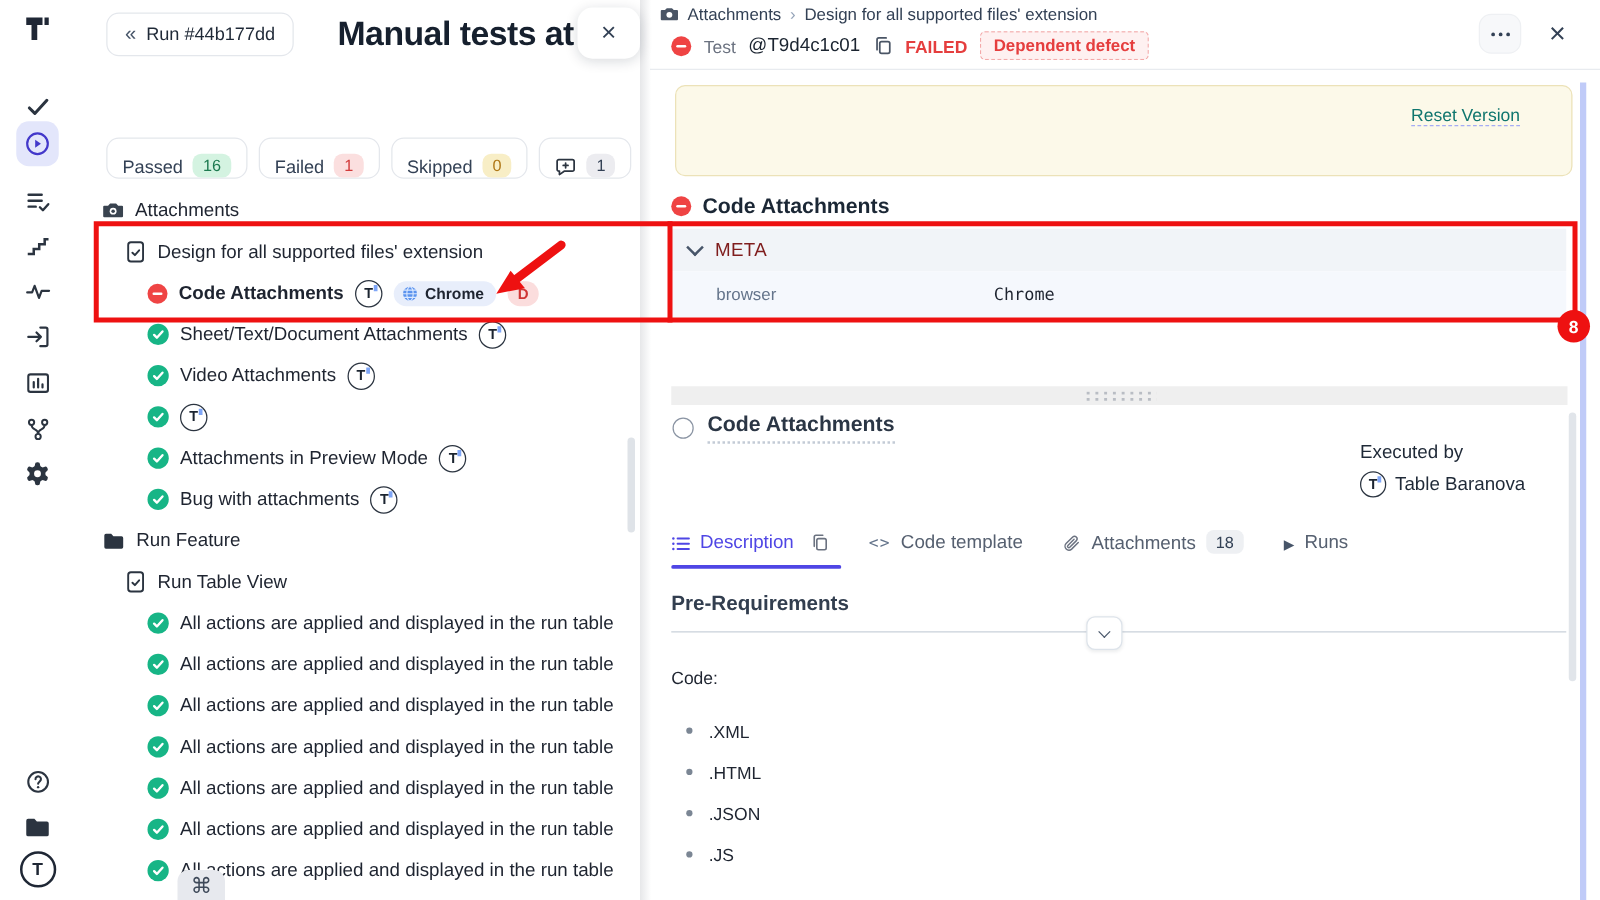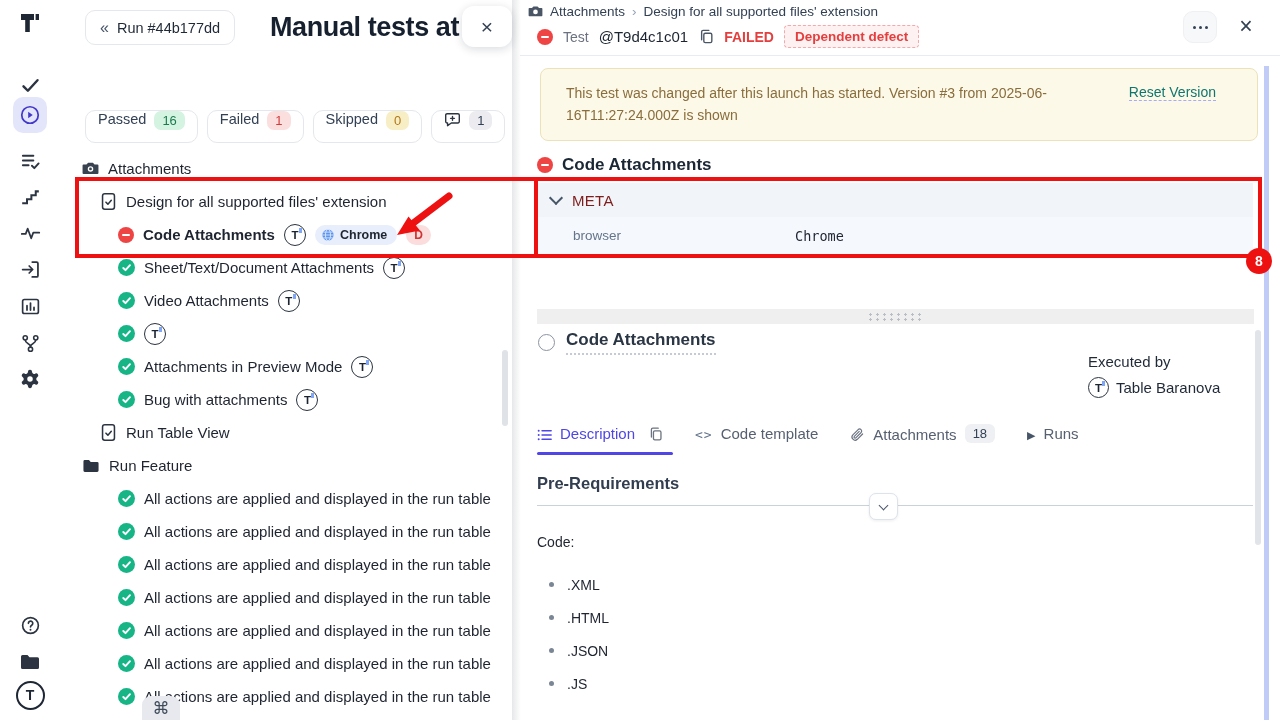--- a/index.html
+++ b/index.html
@@ -21,21 +21,21 @@
   .back-chev{font-size:16px;color:#475569;}
   .fail-dot{width:16px;height:16px;border-radius:50%;background:#ef4444;position:relative;flex:none;}
   .fail-dot::after{content:'';position:absolute;left:4px;top:7px;width:8px;height:2.4px;background:#fff;border-radius:2px;}
   .run-title{left:210px;top:7px;width:260px;height:40px;font-size:27px;font-weight:700;color:#16202e;
     letter-spacing:-.4px;white-space:nowrap;overflow:hidden;line-height:40px;}
   .close-card{left:462px;top:6px;width:50px;height:41px;background:#fff;border-radius:12px;
     box-shadow:0 2px 10px rgba(15,23,42,.16);display:flex;align-items:center;justify-content:center;cursor:pointer;}
   .x-glyph{font-size:21px;color:#334155;line-height:1;}
 
   .chips{left:25px;top:110px;display:flex;gap:9px;}
-  .chip{height:31px;display:flex;align-items:flex-start;gap:8px;padding:0 12px;border:1px solid #e4e7ec;
+  .chip{height:31px;display:flex;align-items:flex-end;gap:8px;padding:0 12px;border:1px solid #e4e7ec;
     border-radius:10px;background:#fff;font-size:14.5px;color:#334155;cursor:pointer;}
   .chip-badge{padding:2px 8px;border-radius:7px;font-size:13px;font-weight:400;}
   .b-green{background:#d4f3e1;color:#1d7a50;}
   .b-red{background:#fbdfdf;color:#d23b3b;}
   .b-yellow{background:#f8eec6;color:#b07818;}
   .b-gray{background:#ececf0;color:#334155;}
 
   
   .tree{left:0;top:152px;width:452px;}
   .tree-row{display:flex;align-items:center;height:33px;gap:9px;cursor:pointer;}
@@ -340,41 +340,41 @@
             <svg width="11" height="11" viewBox="0 0 12 12">
               <path d="M2.5 6.5l2.4 2.4L9.8 3.5" fill="none" stroke="#fff" stroke-width="2.1" stroke-linecap="round" stroke-linejoin="round"></path>
             </svg>
           </span>
 
           <span class="tree-label">Bug with attachments</span>
           <span class="t-badge">T</span>
 
         </div>
 
+        <div class="tree-row ind-0">
+
+          <span class="ticon">
+            <svg width="18" height="16" viewBox="0 0 20 18">
+              <path d="M1.5 3.8A1.5 1.5 0 013 2.3h4.7l2 2.2h7.3a1.5 1.5 0 011.5 1.5v8.2a1.5 1.5 0 01-1.5 1.5H3a1.5 1.5 0 01-1.5-1.5z" fill="#2b3440"></path>
+            </svg>
+          </span>
+          <span class="tree-label">Run Feature</span>
+
+        </div>
+
         <div class="tree-row ind-1">
 
           <span class="ticon">
             <svg width="17" height="19" viewBox="0 0 20 22">
               <rect x="3" y="2" width="14" height="18" rx="2.6" fill="none" stroke="#2b3440" stroke-width="1.8"></rect>
               <path d="M7 11.8l2.3 2.3 4-4.6" fill="none" stroke="#2b3440" stroke-width="1.8" stroke-linecap="round" stroke-linejoin="round"></path>
             </svg>
           </span>
 
           <span class="tree-label">Run Table View</span>
-
-        </div>
-
-        <div class="tree-row ind-0">
-
-          <span class="ticon">
-            <svg width="18" height="16" viewBox="0 0 20 18">
-              <path d="M1.5 3.8A1.5 1.5 0 013 2.3h4.7l2 2.2h7.3a1.5 1.5 0 011.5 1.5v8.2a1.5 1.5 0 01-1.5 1.5H3a1.5 1.5 0 01-1.5-1.5z" fill="#2b3440"></path>
-            </svg>
-          </span>
-          <span class="tree-label">Run Feature</span>
 
         </div>
 
         <div class="tree-row ind-2">
 
           <span class="ticon pass-dot">
             <svg width="11" height="11" viewBox="0 0 12 12">
               <path d="M2.5 6.5l2.4 2.4L9.8 3.5" fill="none" stroke="#fff" stroke-width="2.1" stroke-linecap="round" stroke-linejoin="round"></path>
             </svg>
           </span>
@@ -495,24 +495,20 @@
       <i></i>
       <i></i>
       <i></i>
     </div>
   <div class="abs panel-close">
     <span class="x-glyph" style="font-size:23px">×</span>
   </div>
   <div class="abs hdr-divider"></div>
 
   <div class="abs banner">
-    <div class="banner-text">
-      <span>This test was changed after this launch has started. Version #3 from 2025-06-</span><br>
-      <span>16T11:27:24.000Z is shown</span>
-    </div>
     <span class="reset-link">Reset Version</span>
   </div>
 
   <div class="abs sect-head">
     <span class="fail-dot"></span>
     <span class="sect-title">Code Attachments</span>
   </div>
 
   <div class="abs meta-box">
     <div class="meta-head">

